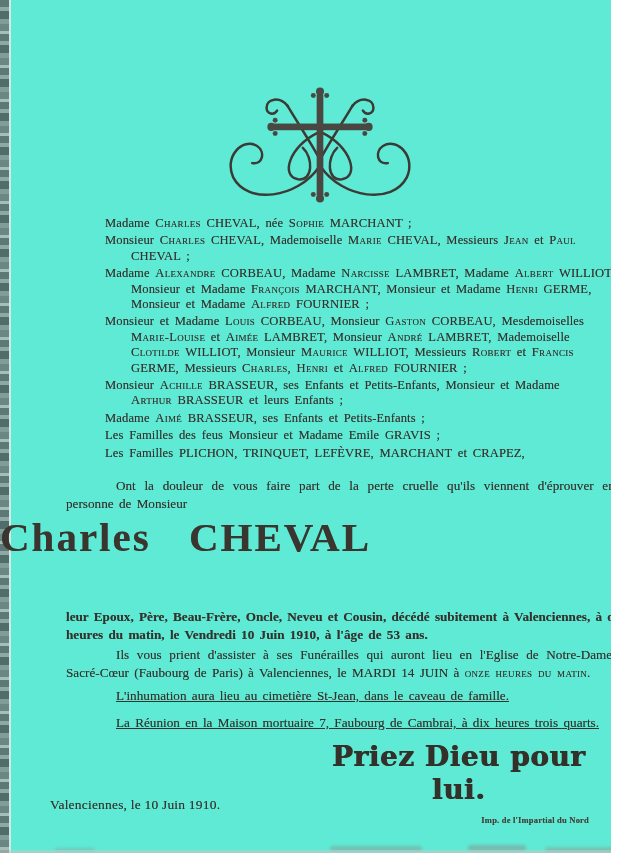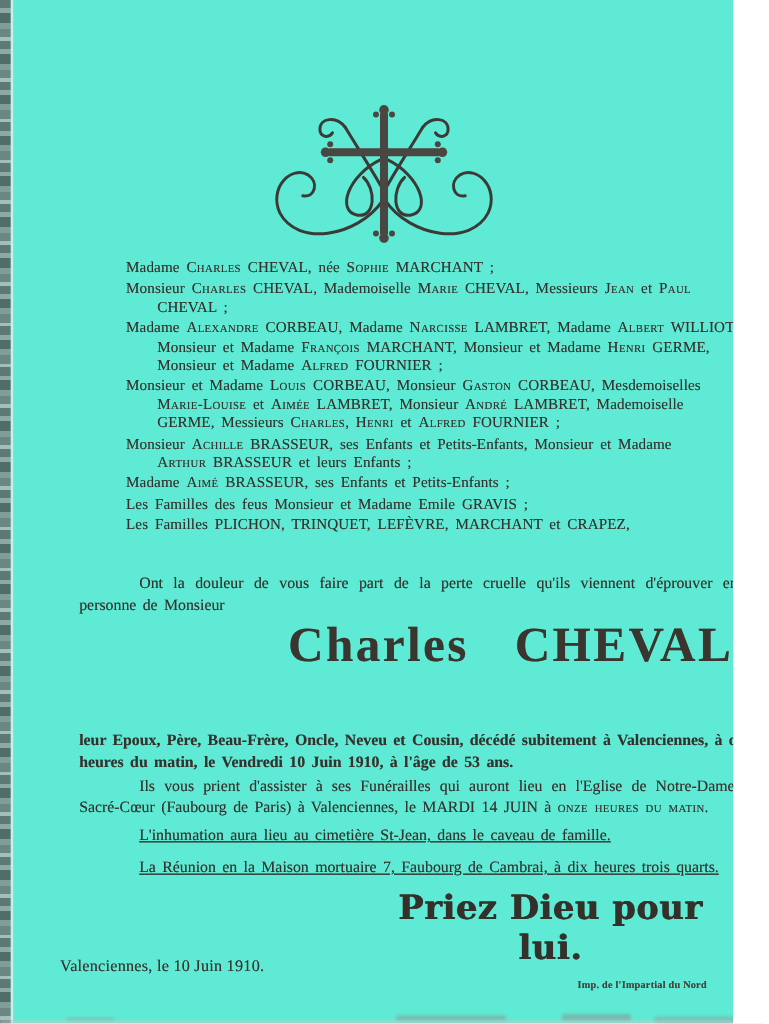--- a/index.html
+++ b/index.html
@@ -32,21 +32,21 @@
   
   .para{position:absolute;left:50px;width:567px;margin:16px;font-size:13.2px;line-height:17.5px;text-align:justify;word-spacing:2px;}
   .intro{top:461px;text-indent:50px;}
   .relations{top:592px;font-weight:bold;}
   .funeral{top:630px;text-indent:50px;}
   .single{text-align:left;white-space:nowrap;text-decoration:underline;}
   .inhumation{top:671px;text-indent:50px;}
   .reunion{top:698px;text-indent:50px;}
   .deceased{
     position:absolute;top:513px;left:0;width:100%;margin:0;
-    text-align:right;font-size:41px;line-height:48px;font-weight:bold;
+    text-align:left;font-size:41px;line-height:48px;font-weight:bold;
     letter-spacing:2px;word-spacing:26px;color:#3a362f;
   }
   .prayer{
     position:absolute;left:306px;top:740px;margin:0;
     font-family:"DejaVu Serif","Liberation Serif",serif;
     font-size:28px;font-weight:bold;letter-spacing:.5px;
     color:#34302a;text-shadow:.7px 0 0 #34302a;text-align:center;
   }
   .dateline{position:absolute;left:50px;top:797px;margin:0;font-size:13.5px;letter-spacing:.2px;}
   .printer{position:absolute;right:22px;top:815px;margin:0;font-size:8.5px;font-weight:bold;letter-spacing:.2px;color:#46423c;}
@@ -90,20 +90,21 @@
   <div class="names">
 
   <p class="fline"><span>Madame </span><span class="sc">Charles</span><span> CHEVAL, née </span><span class="sc">Sophie</span><span> MARCHANT ;</span></p>
       <p class="fline grp"><span>Monsieur </span><span class="sc">Charles</span><span> CHEVAL, Mademoiselle </span><span class="sc">Marie</span><span> CHEVAL, Messieurs </span><span class="sc">Jean</span><span> et </span><span class="sc">Paul</span></p>
       <p class="fline ind"><span>CHEVAL ;</span></p>
       <p class="fline grp"><span>Madame </span><span class="sc">Alexandre</span><span> CORBEAU, Madame </span><span class="sc">Narcisse</span><span> LAMBRET, Madame </span><span class="sc">Albert</span><span> WILLIOT ;</span></p>
       <p class="fline ind"><span>Monsieur et Madame </span><span class="sc">François</span><span> MARCHANT, Monsieur et Madame </span><span class="sc">Henri</span><span> GERME,</span></p>
       <p class="fline ind"><span>Monsieur et Madame </span><span class="sc">Alfred</span><span> FOURNIER ;</span></p>
       <p class="fline grp"><span>Monsieur et Madame </span><span class="sc">Louis</span><span> CORBEAU, Monsieur </span><span class="sc">Gaston</span><span> CORBEAU, Mesdemoiselles</span></p>
       <p class="fline ind"><span class="sc">Marie-Louise</span><span> et </span><span class="sc">Aimée</span><span> LAMBRET, Monsieur </span><span class="sc">André</span><span> LAMBRET, Mademoiselle</span></p>
+      <p class="fline ind"><span class="sc">Clotilde</span><span> WILLIOT, Monsieur </span><span class="sc">Maurice</span><span> WILLIOT, Messieurs </span><span class="sc">Robert</span><span> et </span><span class="sc">Francis</span></p>
       <p class="fline ind"><span>GERME, Messieurs </span><span class="sc">Charles</span><span>, </span><span class="sc">Henri</span><span> et </span><span class="sc">Alfred</span><span> FOURNIER ;</span></p>
       <p class="fline grp"><span>Monsieur </span><span class="sc">Achille</span><span> BRASSEUR, ses Enfants et Petits-Enfants, Monsieur et Madame</span></p>
       <p class="fline ind"><span class="sc">Arthur</span><span> BRASSEUR et leurs Enfants ;</span></p>
       <p class="fline grp"><span>Madame </span><span class="sc">Aimé</span><span> BRASSEUR, ses Enfants et Petits-Enfants ;</span></p>
       <p class="fline grp"><span>Les Familles des feus Monsieur et Madame Emile GRAVIS ;</span></p>
       <p class="fline grp"><span>Les Familles PLICHON, TRINQUET, LEFÈVRE, MARCHANT et CRAPEZ,</span></p>
     </div>
 
   <p class="para intro">Ont la douleur de vous faire part de la perte cruelle qu'ils viennent d'éprouver en la personne de Monsieur</p>
 

